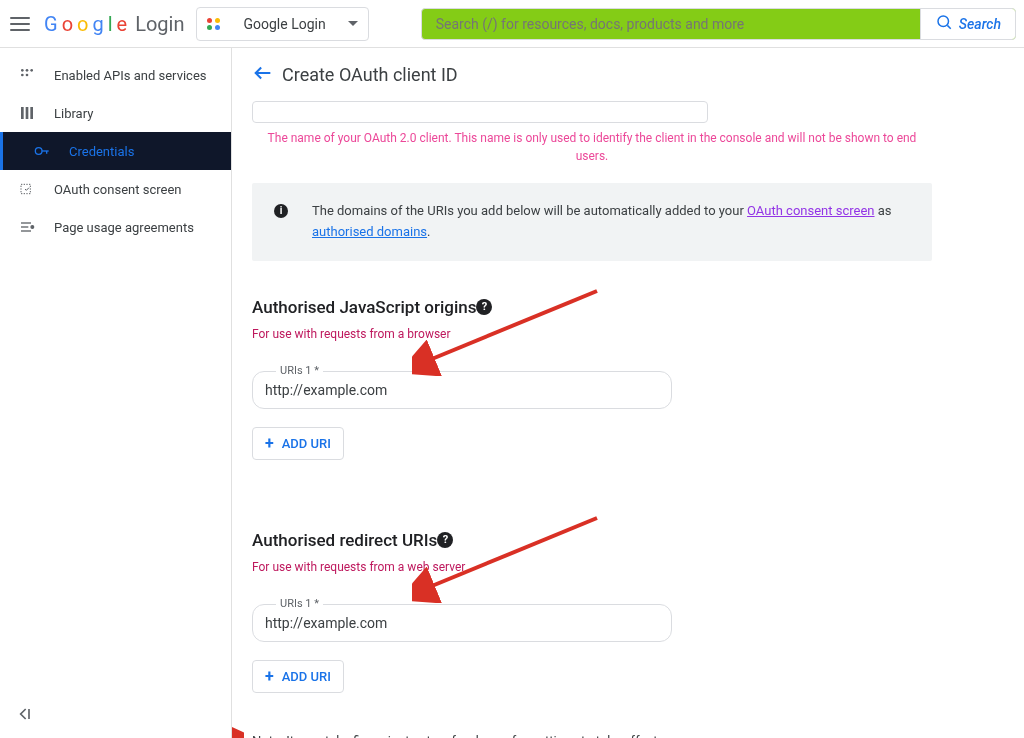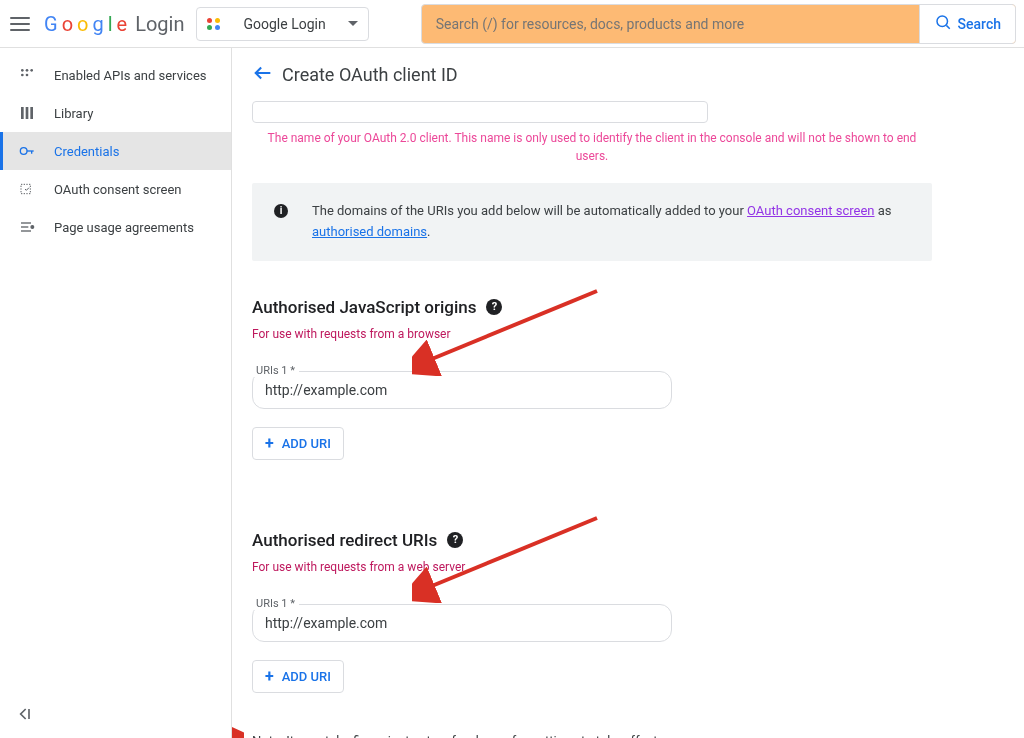--- a/index.html
+++ b/index.html
@@ -81,23 +81,23 @@
       border-left: 5px solid transparent;
       border-right: 5px solid transparent;
       border-top: 5px solid #5f6368;
     }
     .searchbox {
       flex: 1;
       display: flex;
       align-items: center;
       border: 1px solid #dadce0;
       border-radius: 4px;
-      height: 40px;
+      height: 32px;
       margin-left: 40px;
-      background: #fdba74;
+      background: #84cc16;
       overflow: hidden;
     }
     .searchbox input {
       flex: 1;
       border: none;
       background: transparent;
       padding: 0 14px;
       font-size: 14px;
       color: #5f6368;
       outline: none;
@@ -106,20 +106,21 @@
       display: flex;
       align-items: center;
       gap: 6px;
       padding: 0 14px;
       height: 100%;
       border-left: 1px solid #dadce0;
       color: #1a73e8;
       background: #fff;
       cursor: pointer;
       font-weight: 500;
+      font-style: italic;
     }
     .search-icon svg {
       width: 18px;
       height: 18px;
     }
     .layout {
       display: flex;
       height: calc(100vh - 48px);
     }
     .sidebar {
@@ -149,24 +150,24 @@
     .side-item {
       display: flex;
       align-items: center;
       gap: 18px;
       padding: 10px 18px;
       font-size: 13px;
       color: #3c4043;
       cursor: pointer;
     }
     .side-item.active {
-      background: #e5e5e5;
+      background: #0f172a;
       color: #1a73e8;
       border-left: 3px solid #1a73e8;
-      padding-left: 15px;
+      padding-left: 30px;
     }
     .side-item .sicon {
       width: 18px;
       height: 18px;
       display: flex;
       align-items: center;
       justify-content: center;
       color: #5f6368;
     }
     .side-item.active .sicon { color: #1a73e8; }
@@ -242,21 +243,20 @@
       align-items: center;
       justify-content: center;
       flex-shrink: 0;
       margin-top: 3px;
     }
     .info-banner a { color: #9334e6; text-decoration: underline; }
     .info-banner a.blue { color: #1a73e8; }
     .section-title {
       display: flex;
       align-items: center;
-      gap: 10px;
       font-size: 17px;
       font-weight: 500;
       color: #202124;
       margin-bottom: 10px;
     }
     .help-circle {
       width: 16px;
       height: 16px;
       border-radius: 50%;
       background: #202124;
@@ -273,21 +273,21 @@
       margin-bottom: 30px;
     }
     .field-wrap {
       position: relative;
       width: 420px;
       margin-bottom: 18px;
     }
     .field-wrap .float-label {
       position: absolute;
       top: -7px;
-      left: 0;
+      left: 24px;
       background: #fff;
       padding: 0 4px;
       font-size: 11px;
       color: #5f6368;
     }
     .field-wrap input {
       width: 100%;
       border: 1px solid #dadce0;
       border-radius: 12px;
       padding: 10px 12px;

